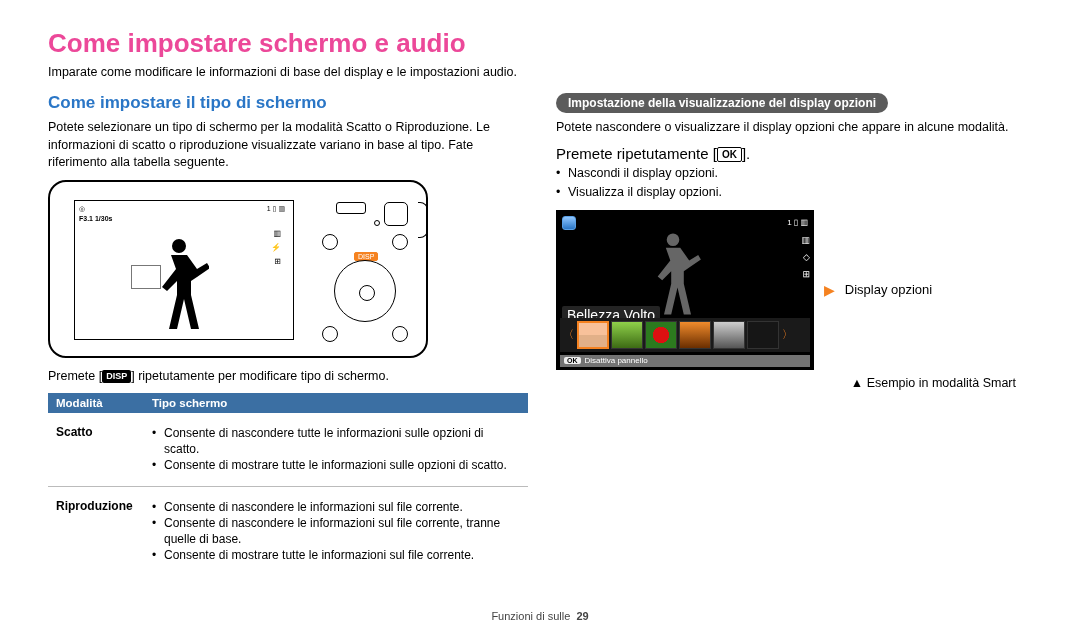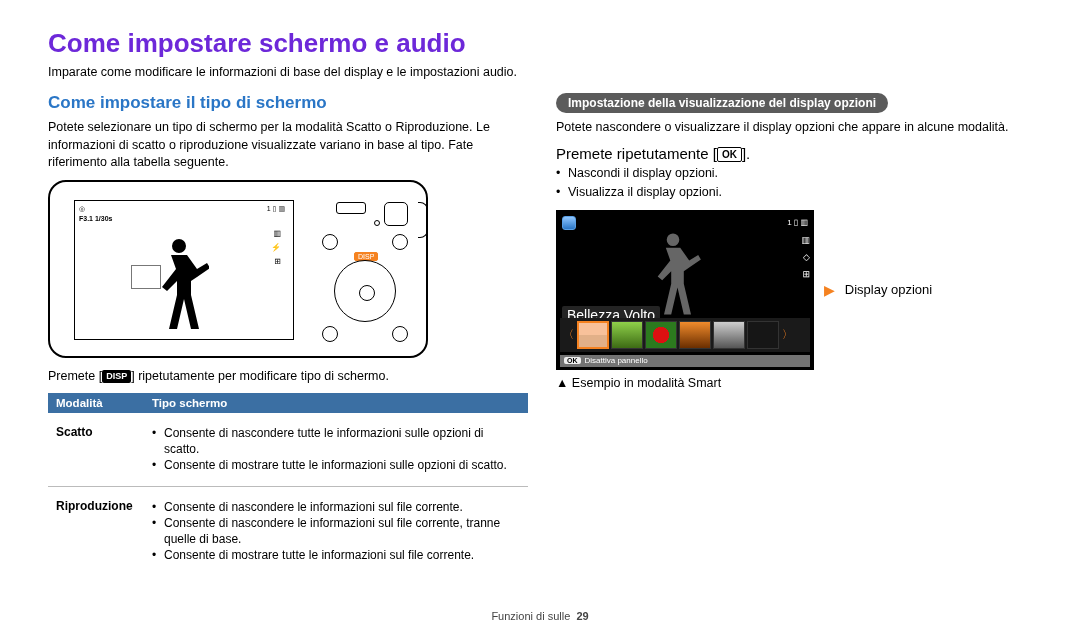--- a/index.html
+++ b/index.html
@@ -6,21 +6,21 @@
   body {
     font-family: Arial, Helvetica, sans-serif;
     background: #fff;
     width: 1080px;
     height: 630px;
     padding: 28px 48px 12px 48px;
     color: #000;
     position: relative;
   }
   .page-title {
-    color: #6d28d9;
+    color: #ec4899;
     font-size: 26px;
     font-weight: bold;
     margin-bottom: 6px;
   }
   .intro-text { font-size: 12.5px; margin-bottom: 14px; }
   .columns { display: flex; gap: 28px; }
   .col-left { width: 480px; }
   .col-right { width: 460px; }
   .section-title {
     color: #2a76c6;
@@ -133,21 +133,21 @@
   .thumb.t2{ background:linear-gradient(#8fd04a,#3d6b14);}
   .thumb.t3{ background:radial-gradient(circle at 50% 50%, #d11 0 40%, #2c7a1e 42% 100%);}
   .thumb.t4{ background:linear-gradient(#f08b2c,#6a2e00);}
   .thumb.t5{ background:linear-gradient(#cfcfcf,#555);}
   .thumb.t6{ background:#161616;}
   .bottom-bar{
     position:absolute; left:4px; right:4px; bottom:3px; height:12px;
     background:#737373; font-size:8px; display:flex; align-items:center; gap:4px; padding:0 4px;
   }
   .ok-chip{ background:#eee; color:#000; font-size:7px; padding:0 3px; border-radius:2px; font-weight:bold;}
-  .example-note{ font-size:12.5px; margin-top:6px;}
+  .example-note{ font-size:12.5px; margin-top:6px;text-align:right;}
   .footer { position:absolute; bottom:8px; left:0; right:0; text-align:center; font-size:11px; color:#444;}
 </style>
 </head>
 <body>
 
 <h1 class="page-title">Come impostare schermo e audio</h1>
 <p class="intro-text">Imparate come modificare le informazioni di base del display e le impostazioni audio.</p>
 
 <div class="columns">
 

